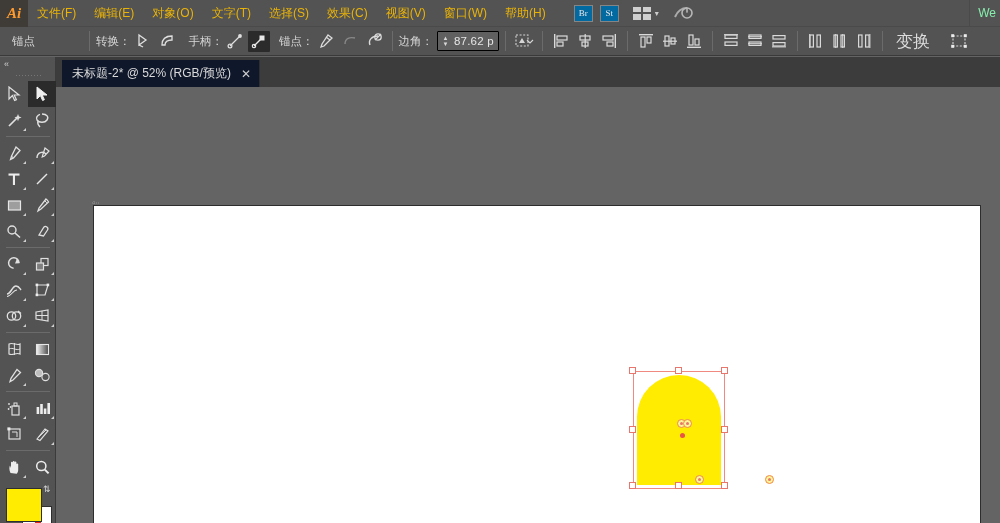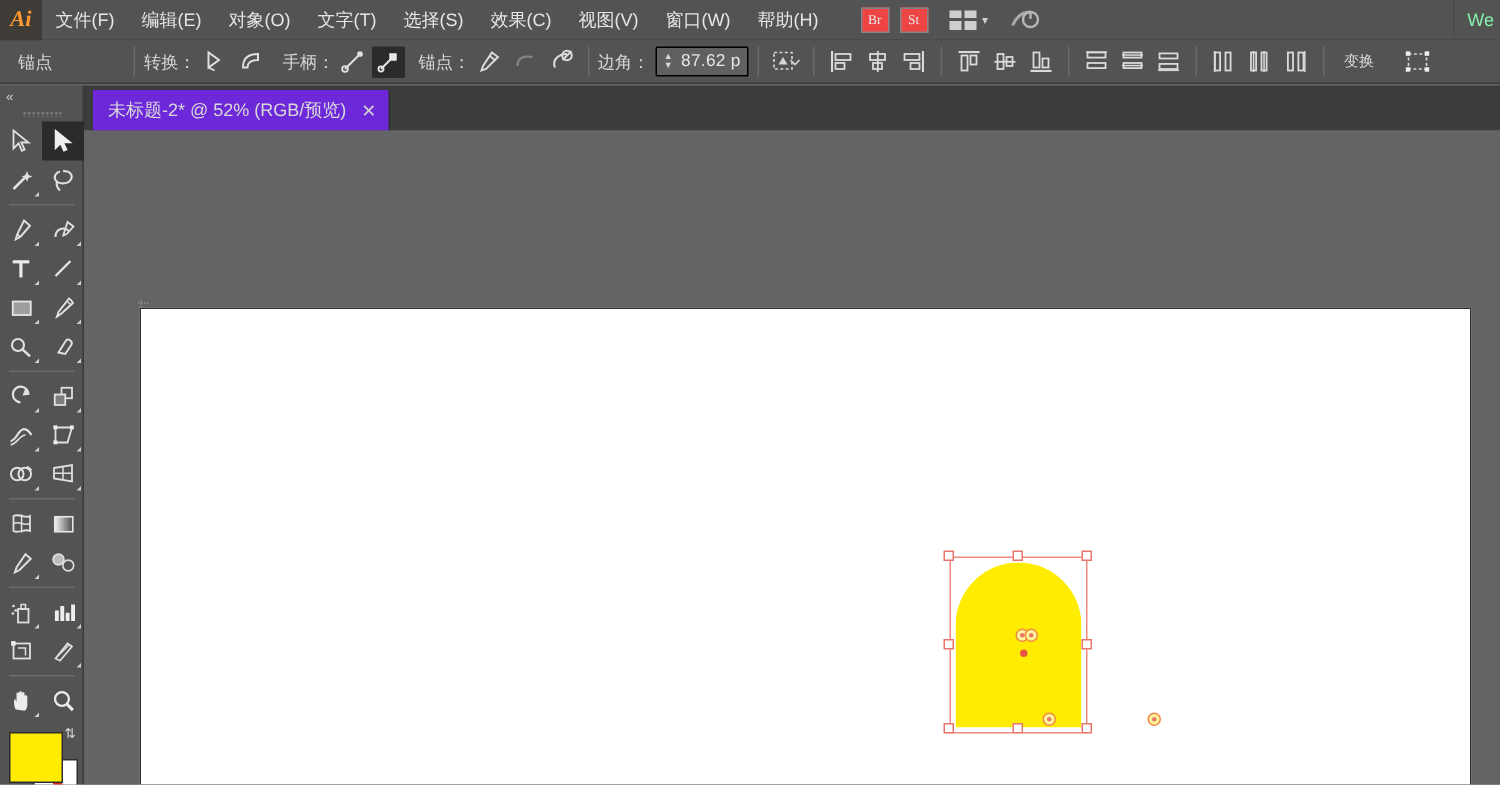--- a/index.html
+++ b/index.html
@@ -21,27 +21,27 @@
   }
   .ai-logo {
     width: 28px; height: 27px;
     display: flex; align-items: center; justify-content: center;
     color: #ff9a2e; font-style: italic; font-weight: bold; font-size: 15px;
     font-family: "Liberation Serif", serif;
     background: #3f3c38;
   }
   .menu-item {
     padding: 0 9px; height: 27px; line-height: 27px;
-    font-size: 12px; color: #e5e5e5; white-space: nowrap;
+    font-size: 12px; color: #eab308; white-space: nowrap;
     cursor: default;
   }
   .mb-spacer { flex: 0 0 12px; }
   .mini-btn {
     width: 19px; height: 17px; margin-left: 7px;
-    background: #ef4444; border: 1px solid #858585;
+    background: #0369a1; border: 1px solid #858585;
     color: #e8e8e8; font-size: 9px;
     display: flex; align-items: center; justify-content: center;
     font-family: "Liberation Serif", serif;
   }
   .arrange-btn { margin-left: 14px; display: flex; align-items: center; }
   .arrange-ico { width: 18px; height: 13px; position: relative; }
   .arrange-ico i {
     position: absolute; background: #cfcfcf; display: block;
   }
   .chev { margin-left: 4px; color: #cdcdcd; font-size: 8px; }
@@ -75,32 +75,32 @@
     margin-left: 4px; padding-left: 2px; width: 62px; overflow: hidden;
   }
   .spin-arrows {
     width: 11px; height: 18px; position: relative; flex: 0 0 11px;
     display: flex; flex-direction: column; align-items: center; justify-content: center;
   }
   .spin-arrows span { font-size: 6px; color: #d9d9d9; line-height: 6px; }
   .spin-val { font-size: 11.5px; color: #e6e6e6; padding-left: 3px; white-space: nowrap;
               font-family: "Liberation Sans", sans-serif; letter-spacing: .2px; }
   .xform-btn {
-    font-size: 10px; color: #dcdcdc; padding: 2px 6px;
+    font-size: 17px; color: #dcdcdc; padding: 2px 6px;
     border: 1px solid transparent; white-space: nowrap;
   }
 
   
   .tabstrip {
     position: absolute; left: 56px; top: 57px; width: 944px; height: 30px;
     background: #3c3c3c;
   }
   .doc-tab {
     position: absolute; left: 6px; top: 3px; height: 27px;
-    background: #6d28d9; border-right: 1px solid #2f2f2f;
+    background: #0f172a; border-right: 1px solid #2f2f2f;
     display: flex; align-items: center; padding: 0 8px 0 10px;
   }
   .doc-tab .t-title { font-size: 12px; color: #d9d9d9; white-space: nowrap; }
   .doc-tab .t-close { margin-left: 10px; font-size: 12px; color: #cfcfcf; line-height: 1; }
 
   
   .toolpanel {
     position: absolute; left: 0; top: 57px; width: 56px; height: 466px;
     background: #535353; border-right: 1px solid #3b3b3b;
   }

